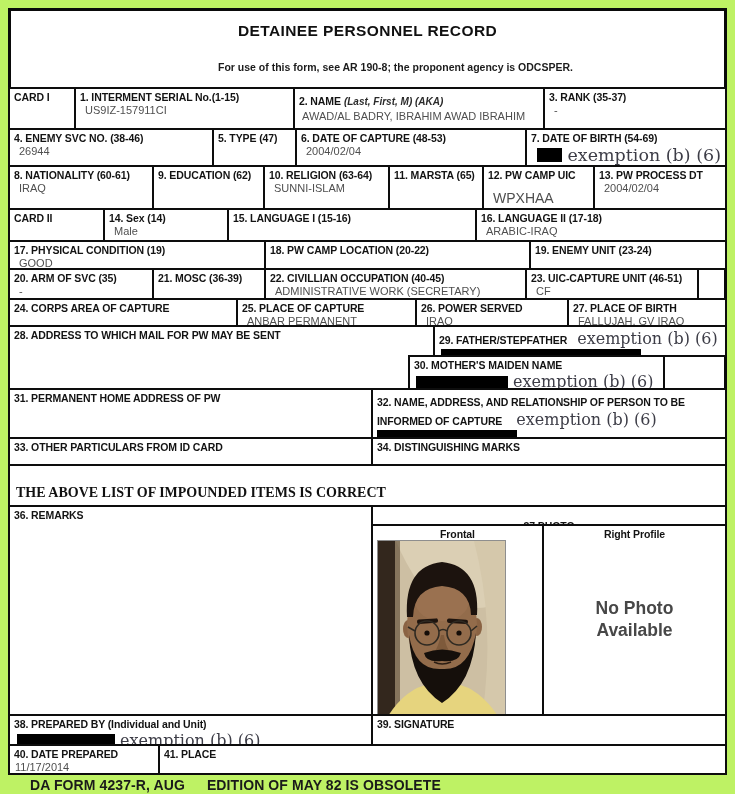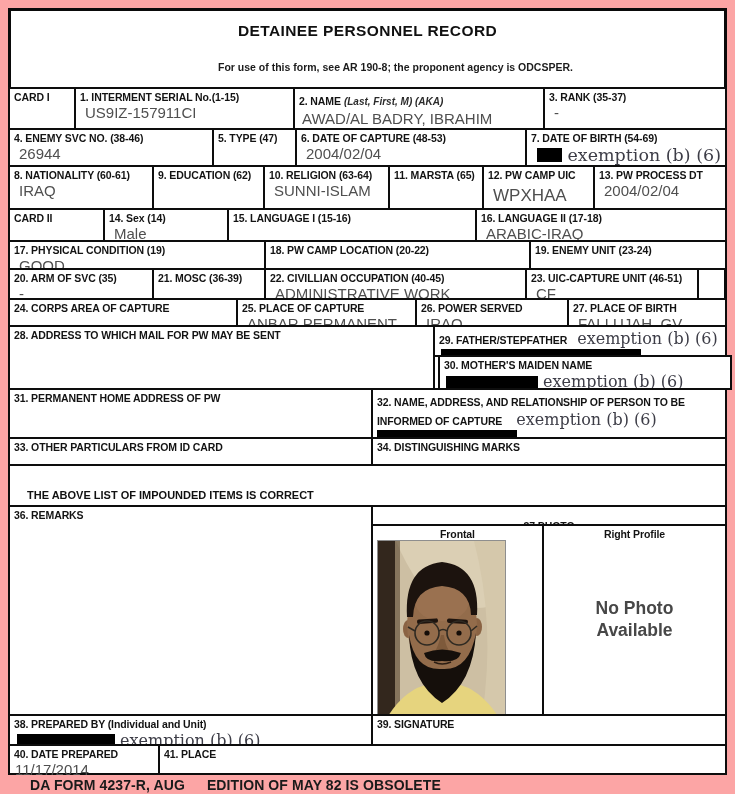--- a/index.html
+++ b/index.html
@@ -1,32 +1,32 @@
 <!DOCTYPE html>
 <html><head>
 <meta charset="utf-8">
 <style>
   html,body{margin:0;padding:0;background:#ffffff;}
-  #page{position:relative;width:735px;height:794px;background:#fca5a5;overflow:hidden;
+  #page{position:relative;width:735px;height:794px;background:#bef264;overflow:hidden;
         font-family:"Liberation Sans",sans-serif;-webkit-font-smoothing:antialiased;}
   #frame{position:absolute;left:8px;top:8px;width:719px;height:765px;border:3px solid #0a0a0a;box-sizing:border-box;background:#fff;}
   .cell{position:absolute;box-sizing:border-box;border:2px solid #0d0d0d;background:#fff;padding:2px 4px;overflow:visible;}
   .lbl{font-weight:bold;font-size:10.5px;line-height:1.18;color:#131313;letter-spacing:-0.1px;}
   .lbl-note{font-weight:bold;font-style:italic;font-size:10px;color:#2a2a2a;margin-left:3px;}
-  .val{font-size:15px;line-height:1.15;color:#4f4f4f;margin-left:5px;margin-top:1px;}
-  .val-bottom{position:absolute;left:9px;bottom:2px;font-size:17px;color:#4f4f4f;}
+  .val{font-size:11px;line-height:1.15;color:#4f4f4f;margin-left:5px;margin-top:1px;}
+  .val-bottom{position:absolute;left:9px;bottom:2px;font-size:14px;color:#4f4f4f;}
   .ex{font-family:"DejaVu Serif",serif;color:#3d3d47;font-size:16px;white-space:nowrap;}
   .ex-big{font-size:17.5px;}
   .bar{display:inline-block;background:#000;vertical-align:middle;}
   .redrow{display:flex;align-items:center;gap:5px;margin-top:1px;}
   .title{position:absolute;left:8px;top:22px;width:719px;text-align:center;
          font-weight:bold;font-size:15.5px;letter-spacing:0.4px;color:#101010;}
   .subtitle{position:absolute;left:8px;top:61px;width:719px;text-align:center;
             font-weight:bold;font-size:10.5px;color:#1c1c1c;margin-left:28px;}
-  .impounded{display:flex;align-items:flex-end;font-weight:bold;font-size:11px;color:#111;padding:4px 17px;}
+  .impounded{display:flex;align-items:flex-end;font-weight:bold;font-size:14px;color:#111;padding:4px 6px;font-family:Liberation Serif, serif;}
   .photo-hdr{text-align:center;font-weight:bold;font-size:11px;padding-top:13px;}
   .sub-hdr{text-align:center;font-weight:bold;font-size:11px;padding-top:2px;}
   .nophoto{margin:58px auto 0 auto;width:112px;text-align:center;font-weight:bold;font-size:17.5px;line-height:1.25;color:#474747;}
   .photo-box{position:absolute;left:4px;top:14px;width:127px;height:175px;border:1px solid #8e8e8e;box-sizing:content-box;}
   .footer{position:absolute;left:30px;top:777px;font-weight:bold;font-size:14px;color:#1a1a1a;letter-spacing:0.1px;}
   .footer span{margin-right:22px;}
 </style>
 </head>
 <body>
 
@@ -154,21 +154,21 @@
 
   <div class="cell" style="left:8px;top:325px;width:427px;height:65px">
     <div class="lbl">28. ADDRESS TO WHICH MAIL FOR PW MAY BE SENT</div>
   </div>
   <div class="cell" style="left:433px;top:325px;width:294px;height:32px">
     <div><span class="lbl">29. FATHER/STEPFATHER</span><span class="ex" style="margin-left:10px">exemption (b) (6)</span></div>
     <div class="redrow">
       <span class="bar" style="width:200px;height:12px;margin-left:2px"></span>
     </div>
   </div>
-  <div class="cell" style="left:438px;top:355px;width:294px;height:35px">
+  <div class="cell" style="left:408px;top:355px;width:257px;height:35px">
     <div class="lbl">30. MOTHER'S MAIDEN NAME</div>
     <div class="redrow" style="margin-left:2px">
       <span class="bar" style="width:92px;height:12px"></span>
       <span class="ex">exemption (b) (6)</span>
     </div>
   </div>
 
   <div class="cell" style="left:8px;top:388px;width:365px;height:51px">
     <div class="lbl">31. PERMANENT HOME ADDRESS OF PW</div>
   </div>

